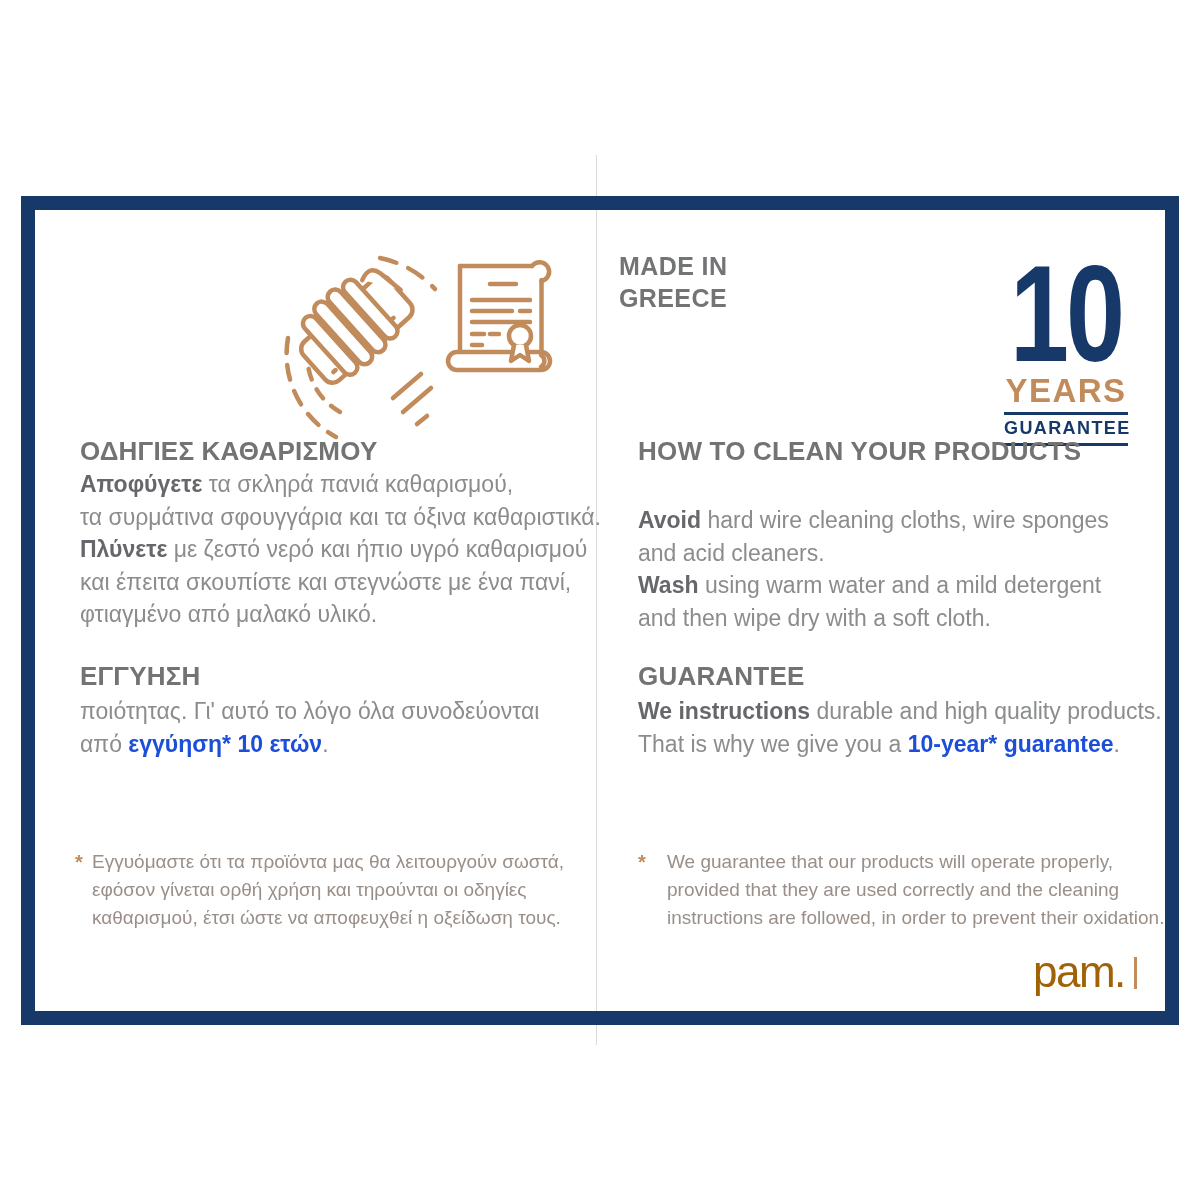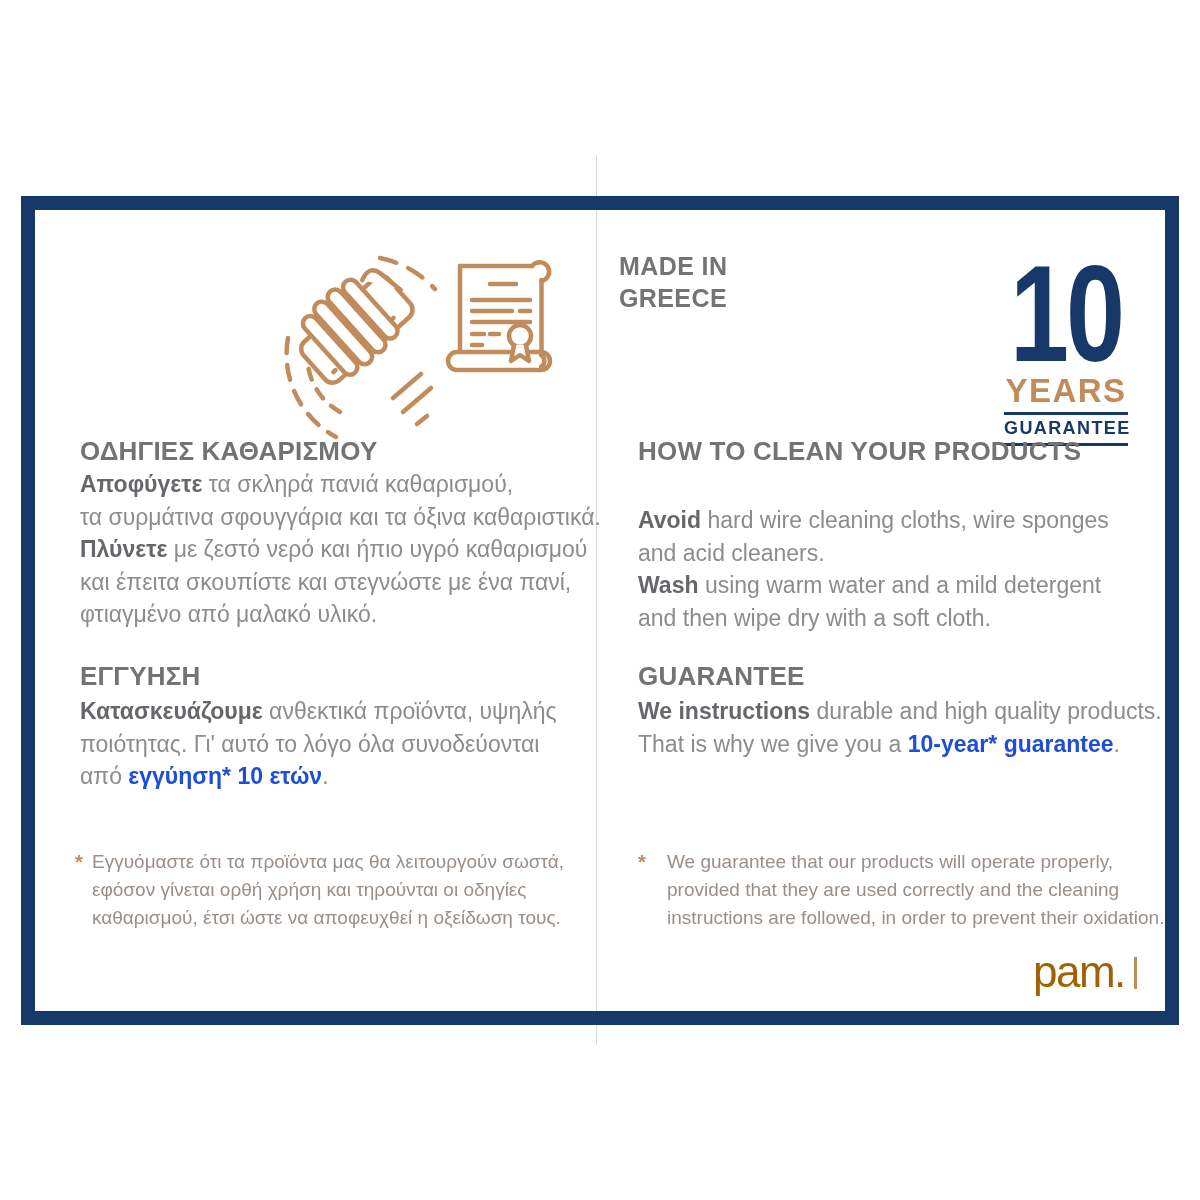--- a/index.html
+++ b/index.html
@@ -109,21 +109,20 @@
     <div><span class="lead">Αποφύγετε</span><span> τα σκληρά πανιά καθαρισμού,</span></div>
     <div><span>τα συρμάτινα σφουγγάρια και τα όξινα καθαριστικά.</span></div>
     <div><span class="lead">Πλύνετε</span><span> με ζεστό νερό και ήπιο υγρό καθαρισμού</span></div>
     <div><span>και έπειτα σκουπίστε και στεγνώστε με ένα πανί,</span></div>
     <div><span>φτιαγμένο από μαλακό υλικό.</span></div>
   </div>
 
   <div class="abs col-heading" style="left:80px;top:661px;">ΕΓΓΥΗΣΗ</div>
 
   <div class="abs body-text" style="left:80px;top:695px;">
-    <div><span class="lead">Κατασκευάζουμε</span><span> ανθεκτικά προϊόντα, υψηλής</span></div>
     <div><span>ποιότητας. Γι' αυτό το λόγο όλα συνοδεύονται</span></div>
     <div><span>από </span><span class="accent">εγγύηση* 10 ετών</span><span>.</span></div>
   </div>
 
   <div class="abs footnote" style="left:75px;top:848px;">
     <span class="marker gr-marker">*</span>
     <div>
       <div>Εγγυόμαστε ότι τα προϊόντα μας θα λειτουργούν σωστά,</div>
       <div>εφόσον γίνεται ορθή χρήση και τηρούνται οι οδηγίες</div>
       <div>καθαρισμού, έτσι ώστε να αποφευχθεί η οξείδωση τους.</div>

